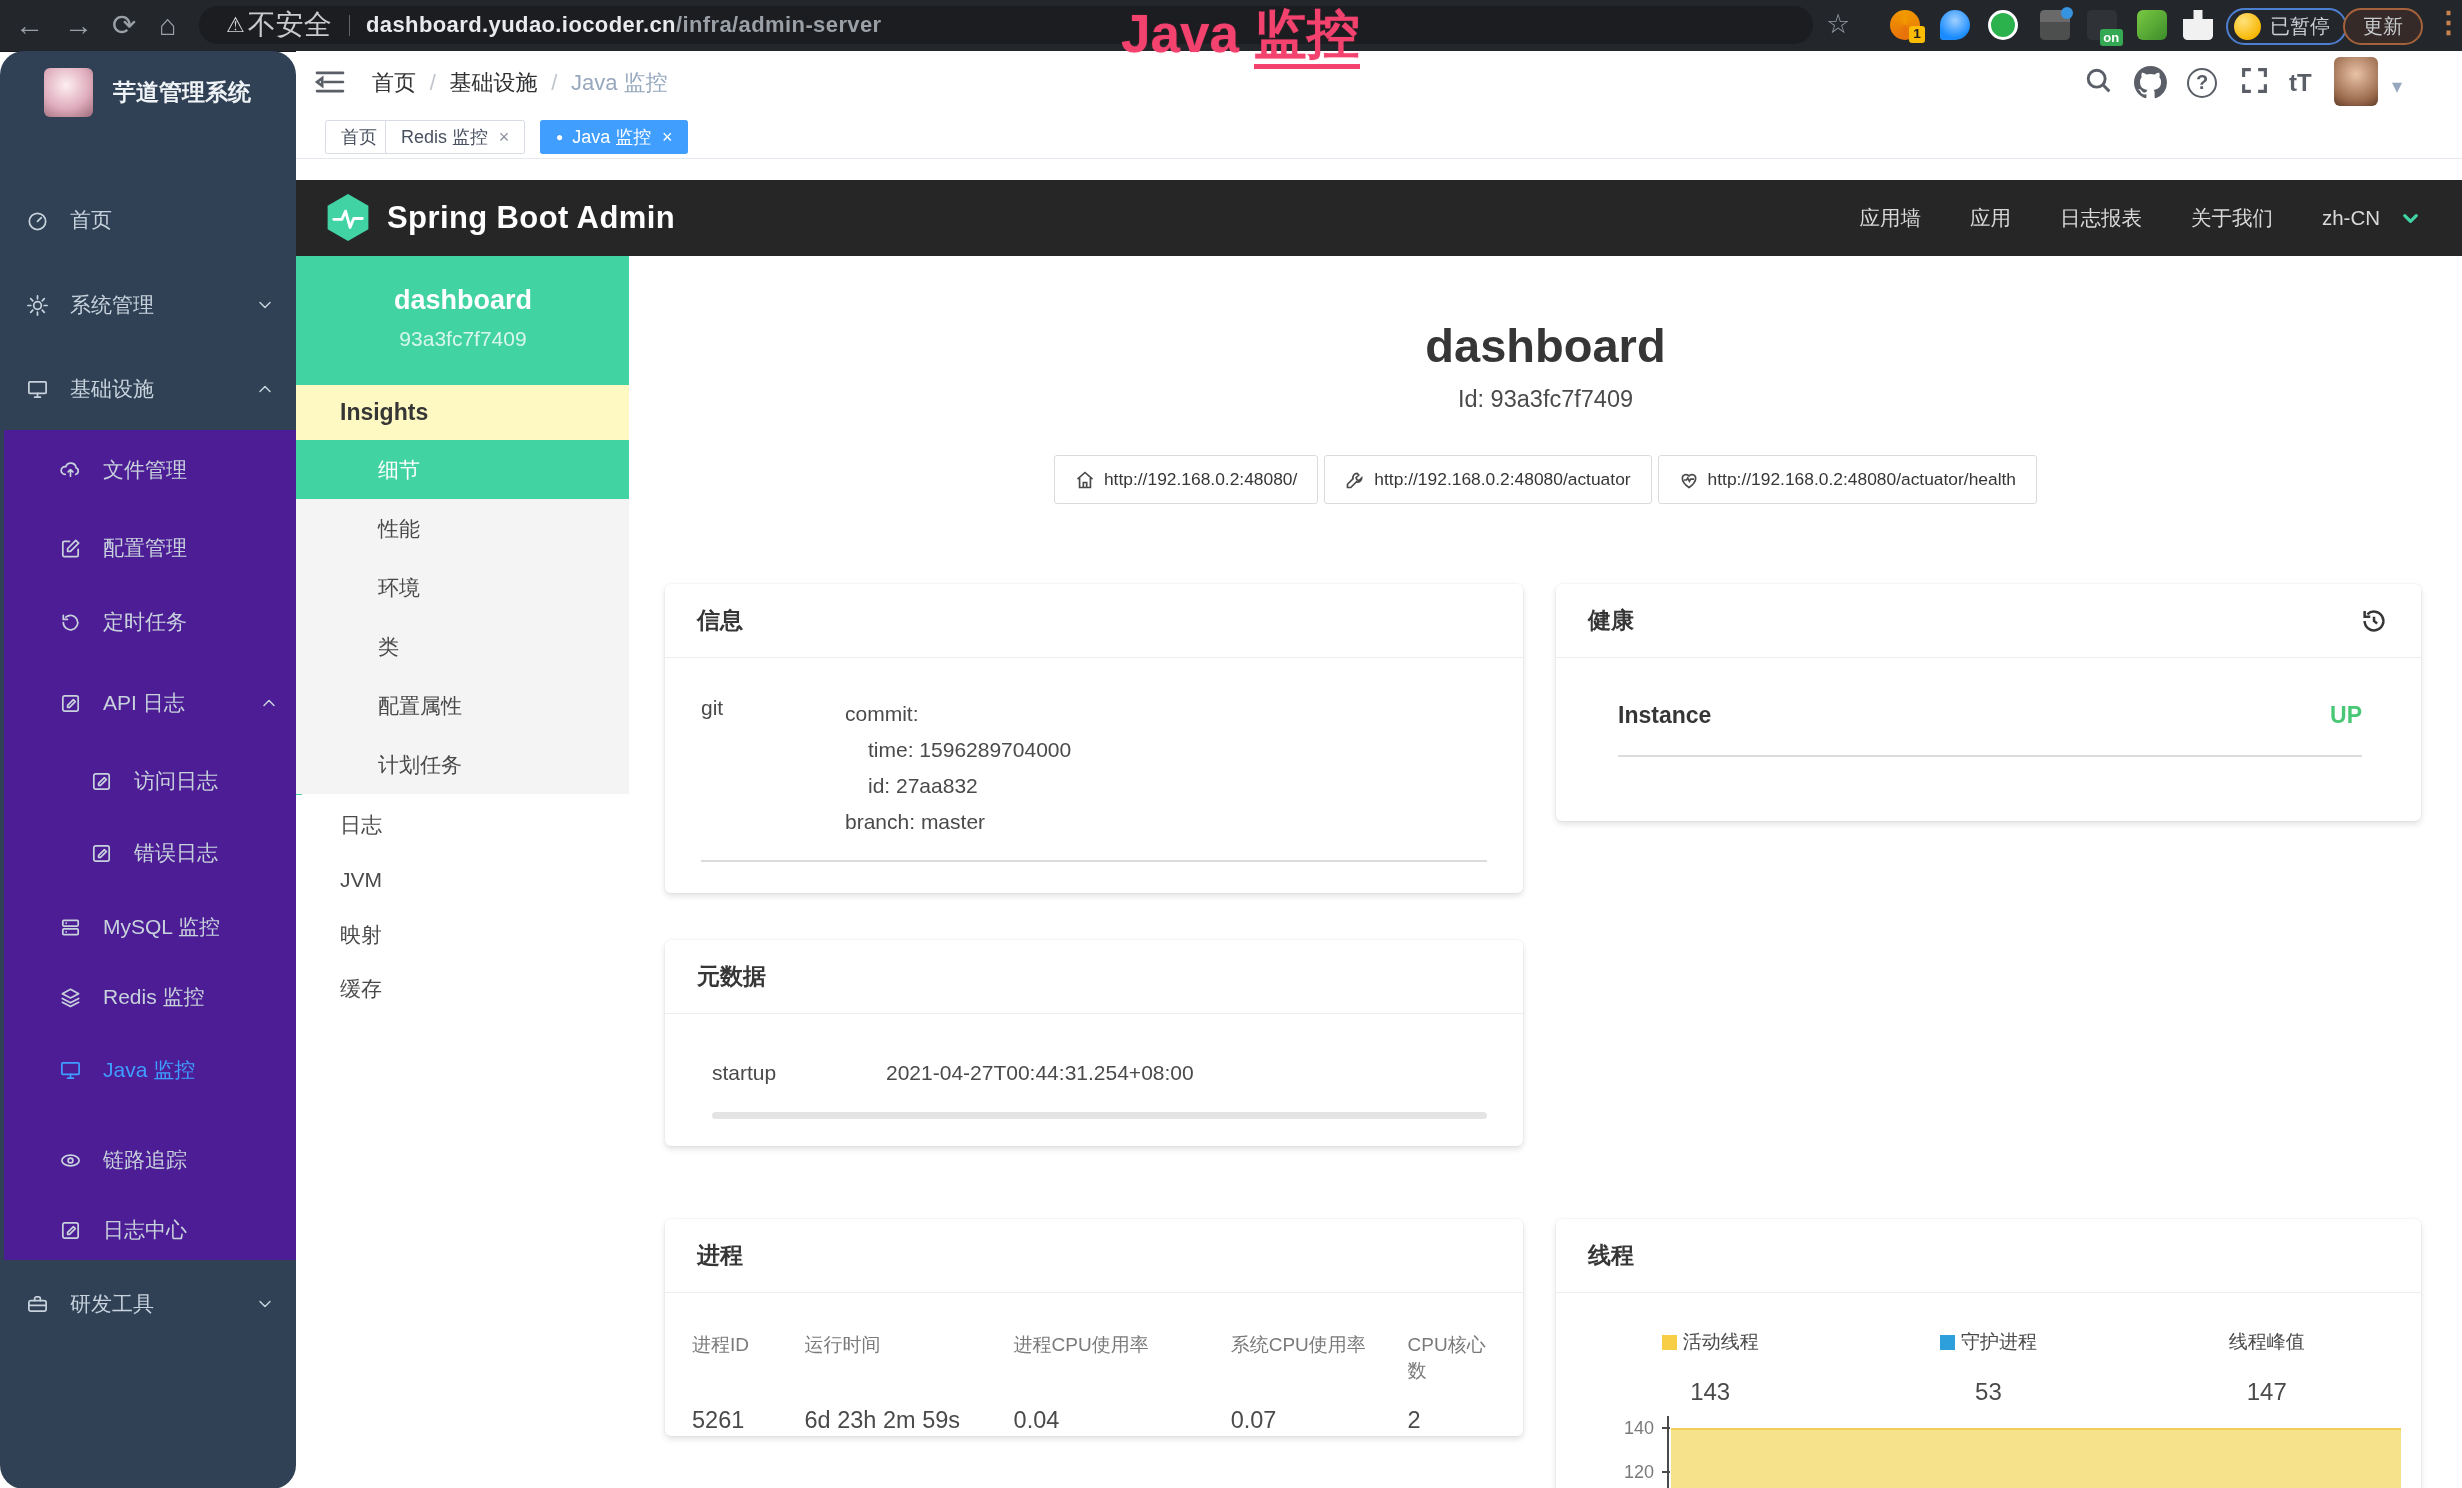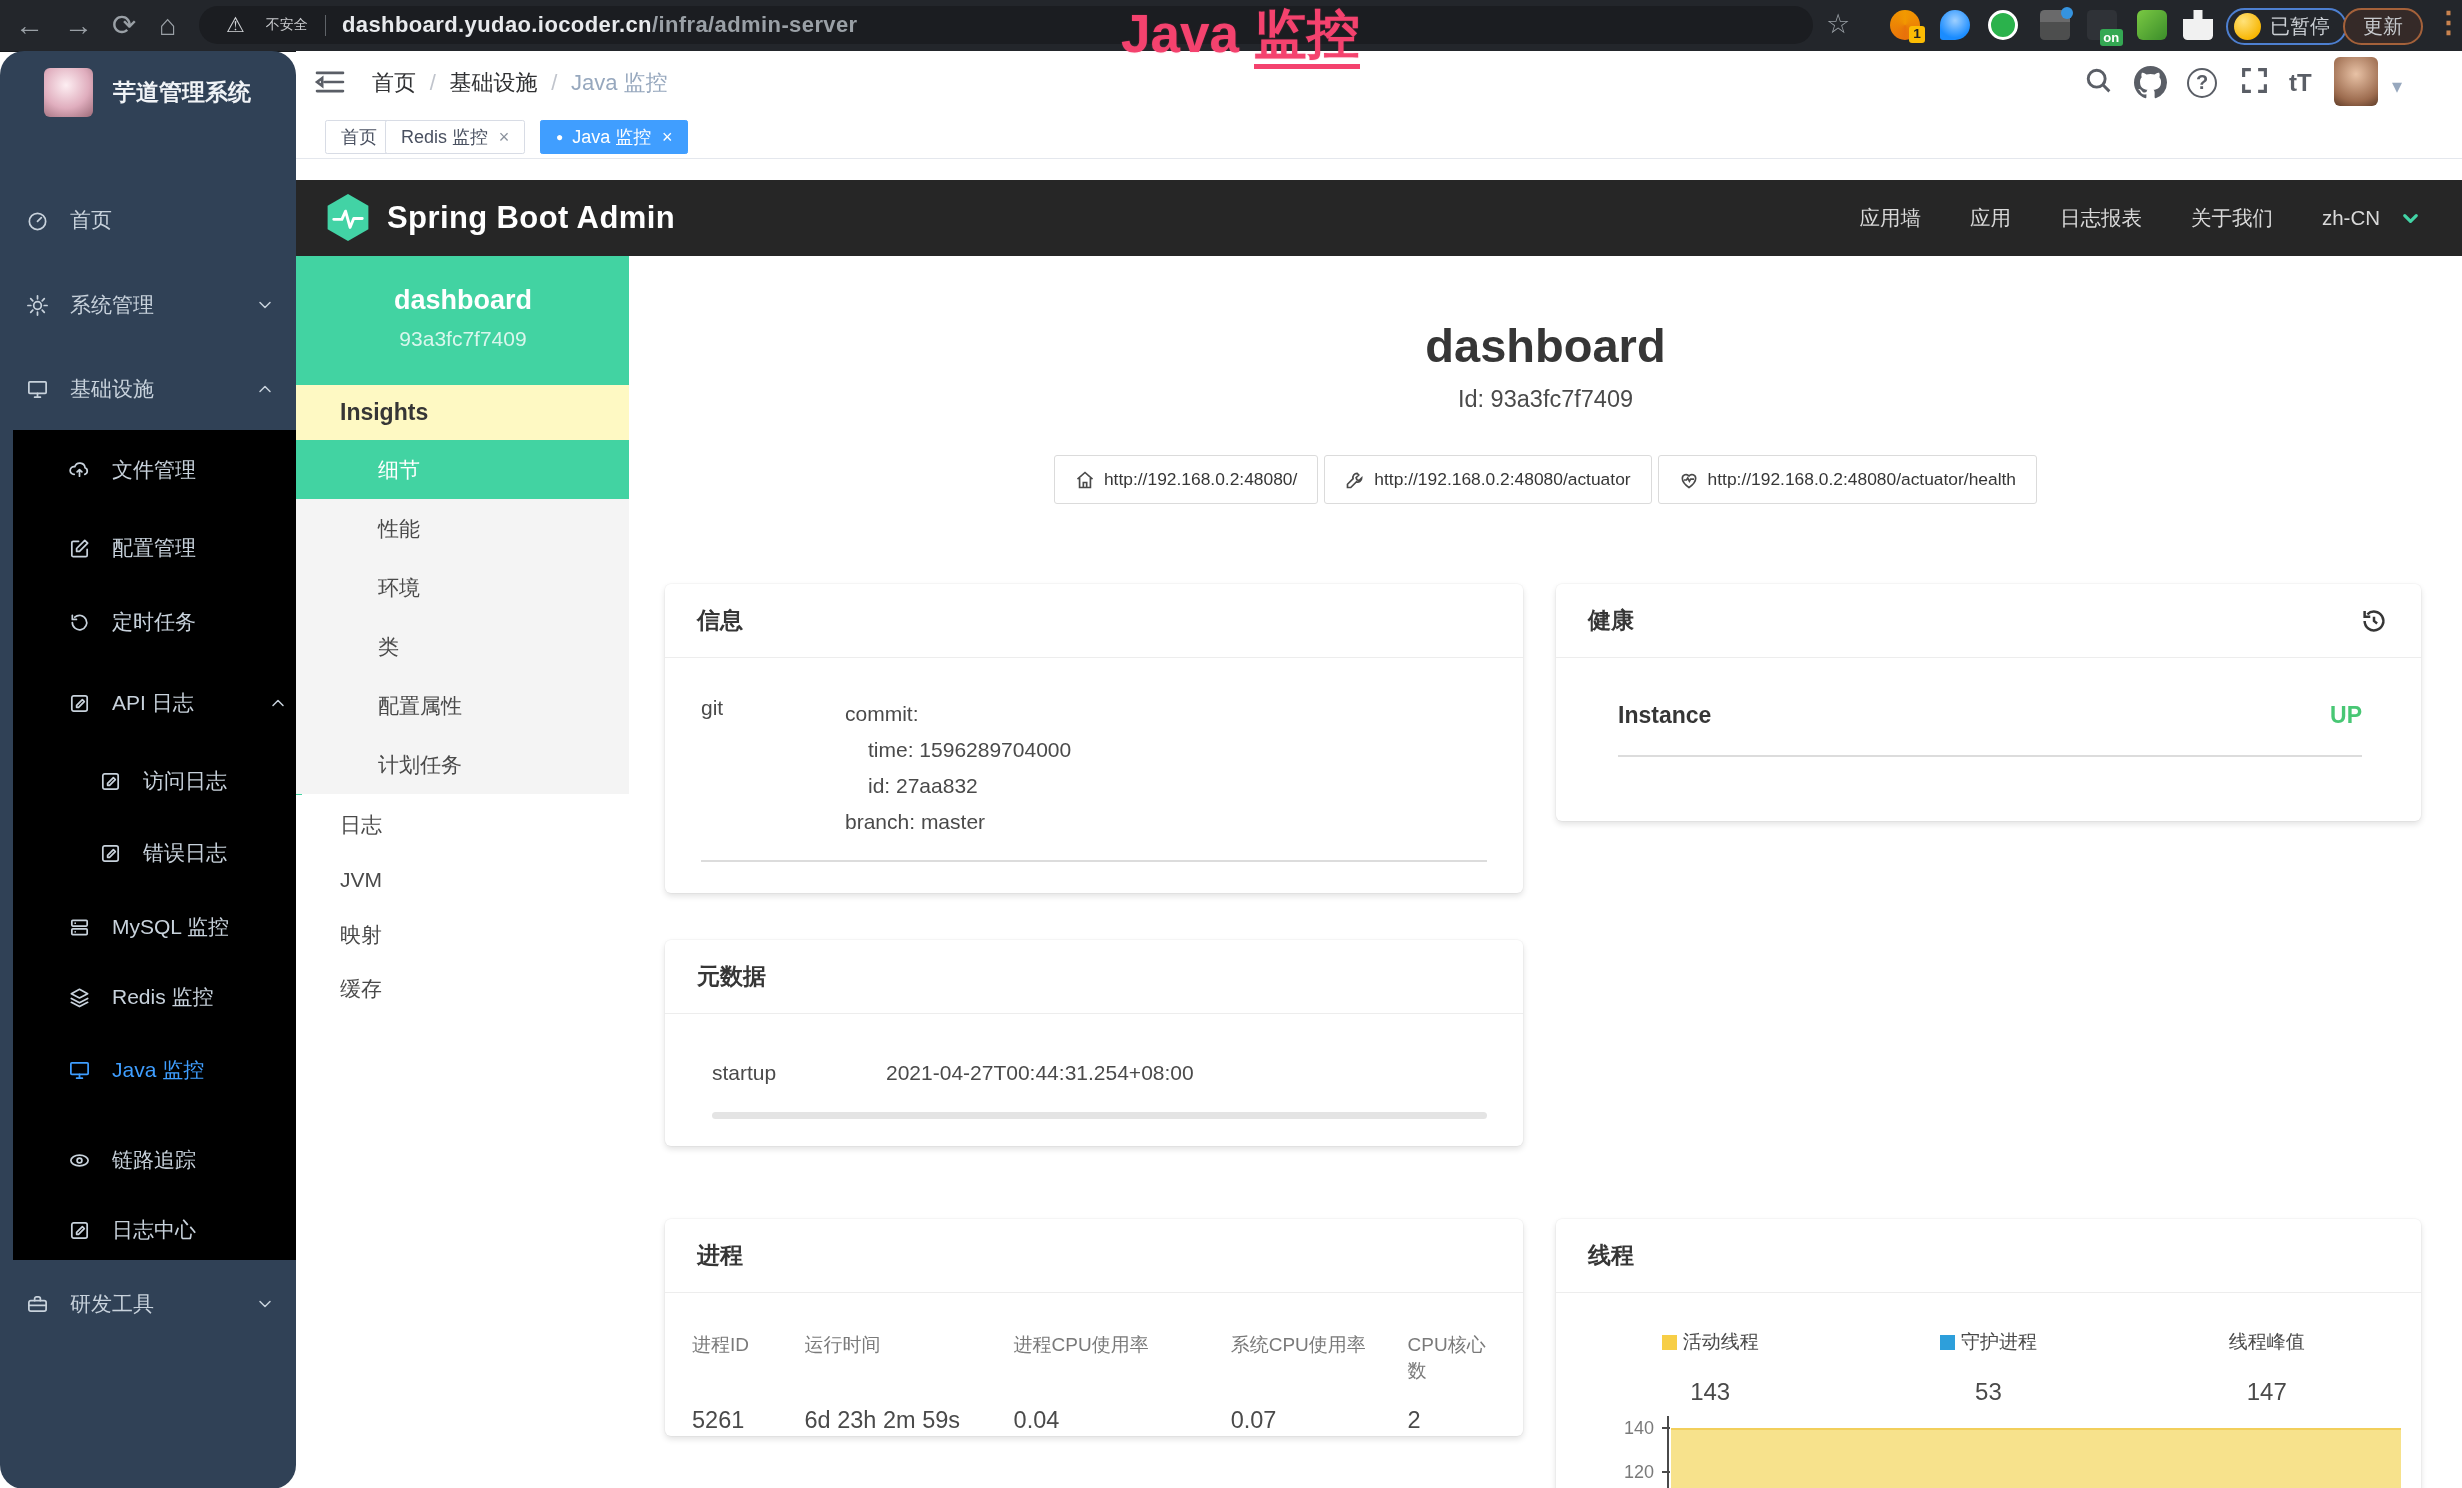--- a/index.html
+++ b/index.html
@@ -5,21 +5,21 @@
   html,body{margin:0;padding:0;background:#111;}
   #screen{position:relative;width:2462px;height:1489px;overflow:hidden;background:#fff;
     font-family:"Liberation Sans",sans-serif;-webkit-font-smoothing:antialiased;}
   .abs{position:absolute;}
   
   #chrome{left:0;top:0;width:2462px;height:51px;background:#23262b;border-bottom:1.5px solid #17191c;}
   .navglyph{position:absolute;top:6px;font-size:29px;color:#9aa0a6;line-height:38px;}
   #urlpill{position:absolute;left:199px;top:6px;width:1614px;height:38px;border-radius:20px;background:#1b1d21;
     display:flex;align-items:center;color:#c8cacd;}
   #urlpill .warn{font-size:21px;margin-left:27px;color:#d3d5d8;}
-  #urlpill .sec{font-size:14px;margin-left:21px;}
+  #urlpill .sec{font-size:28px;margin-left:3px;}
   #urlpill .div{width:0.8px;height:21px;background:#5f6368;margin:0 16.7px;}
   #urlpill .host{font-size:22px;color:#e8eaed;font-weight:bold;letter-spacing:0.4px;}
   #urlpill .path{font-size:22px;color:#9aa0a6;font-weight:bold;letter-spacing:0.4px;}
   .extico{position:absolute;top:10px;width:30px;height:30px;border-radius:50%;}
   .badge-num{position:absolute;right:-4.6px;bottom:-3px;background:#fbbc04;color:#202124;font-size:13.7px;
     font-weight:bold;border-radius:3px;padding:0 3.8px;line-height:16.7px;}
   .badge-on{position:absolute;right:-6px;bottom:-6px;background:#34a853;color:#fff;font-size:13px;
     font-weight:bold;border-radius:3px;padding:0.8px 3.8px;}
   #paused{position:absolute;left:2226px;top:7.6px;height:33px;border:2.3px solid #4d7fd0;border-radius:19px;
     background:#23262b;display:flex;align-items:center;padding:0 15px 0 6px;}
@@ -40,21 +40,21 @@
     background:radial-gradient(circle at 45% 35%,#fdeef2,#e0aebe 55%,#9c6a78);}
   #sidebar .logo-title{margin-left:20px;font-size:23px;font-weight:bold;color:#f0f3f6;}
   .srow{position:absolute;left:0;width:296px;height:46px;display:flex;align-items:center;font-size:21px;}
   .srow .micon{position:absolute;left:26px;width:23px;height:23px;}
   .srow.sub .micon{left:55px;}
   .srow.subsub .micon{left:86px;}
   .srow .lbl{position:absolute;left:70px;}
   .srow.sub .lbl{left:99px;}
   .srow.subsub .lbl{left:130px;}
   .srow .chev{position:absolute;left:255px;width:20px;height:20px;}
-  #submenu{position:absolute;left:13px;top:379px;width:328px;height:830px;background:#000000;}
+  #submenu{position:absolute;left:4px;top:379px;width:328px;height:830px;background:#4c1d95;}
   .srow.active{color:#3f9eff;}
   svg.micon,svg.chev{stroke:currentColor;fill:none;stroke-width:1.8;stroke-linecap:round;stroke-linejoin:round;}
   
   #appheader{left:296px;top:51px;width:2167px;height:63px;background:#fff;}
   #hamburger{position:absolute;left:18px;top:18px;width:32px;height:26px;color:#5a5e66;}
   #breadcrumb{position:absolute;left:76px;top:16.7px;font-size:22px;display:flex;align-items:center;}
   #breadcrumb .bc{color:#303133;}
   #breadcrumb .sep{color:#c0c4cc;margin:0 13.7px;}
   #breadcrumb .last{color:#97a8be;}
   .hicon{position:absolute;top:15px;color:#5a5e66;}

